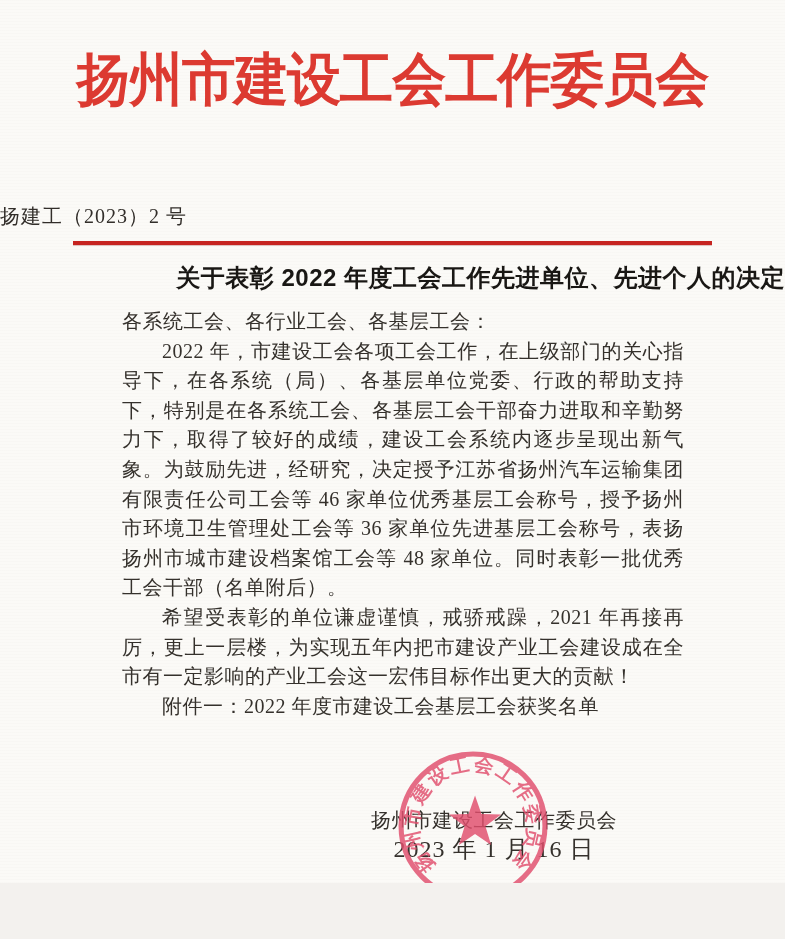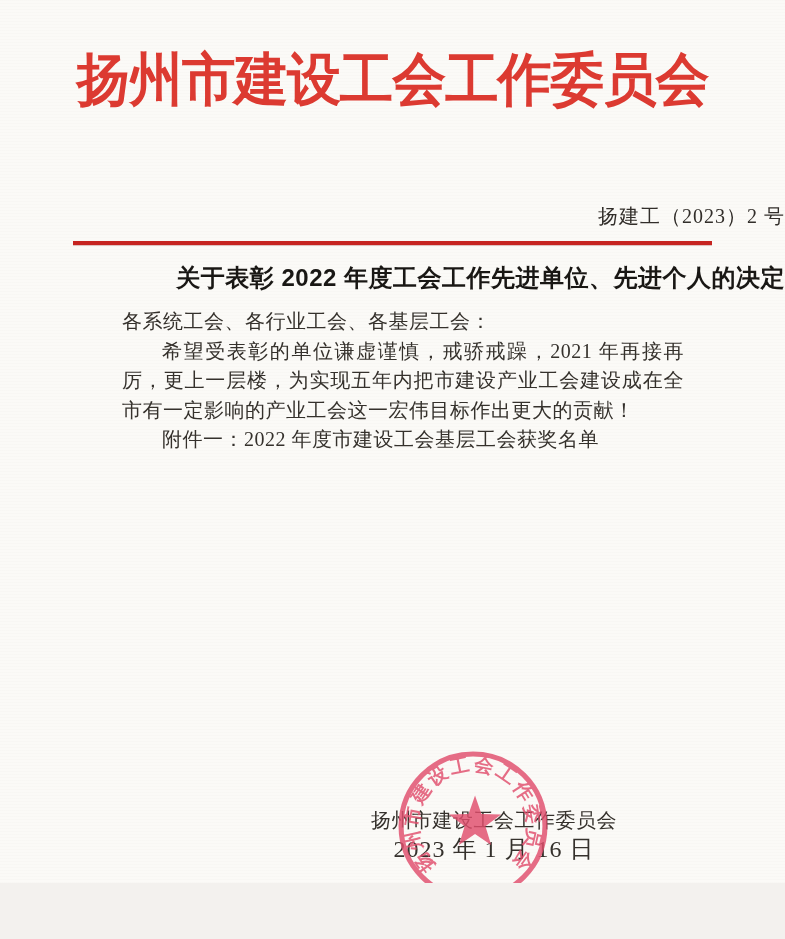--- a/index.html
+++ b/index.html
@@ -33,21 +33,21 @@
     letter-spacing: -1px;
     transform: scaleX(0.94);
     transform-origin: center;
     white-space: nowrap;
   }
   .doc-number {
     position: absolute;
     top: 202px;
     left: 0;
     width: 100%;
-    text-align: right;
+    text-align: left;
     font-size: 20px;
     line-height: 28px;
     color: #322e2a;
     letter-spacing: 1px;
   }
   .red-line {
     position: absolute;
     top: 241px;
     left: 73px;
     width: 639px;
@@ -120,20 +120,21 @@
   <h1 class="org-title">扬州市建设工会工作委员会</h1>
 
   <div class="doc-number">扬建工（2023）2 号</div>
 
   <div class="red-line"></div>
 
   <h2 class="doc-title">关于表彰 2022 年度工会工作先进单位、先进个人的决定</h2>
 
   <div class="body-text">
     <p class="salutation">各系统工会、各行业工会、各基层工会：</p>
+    <p class="indent">2022 年，市建设工会各项工会工作，在上级部门的关心指导下，在各系统（局）、各基层单位党委、行政的帮助支持下，特别是在各系统工会、各基层工会干部奋力进取和辛勤努力下，取得了较好的成绩，建设工会系统内逐步呈现出新气象。为鼓励先进，经研究，决定授予江苏省扬州汽车运输集团有限责任公司工会等 46 家单位优秀基层工会称号，授予扬州市环境卫生管理处工会等 36 家单位先进基层工会称号，表扬扬州市城市建设档案馆工会等 48 家单位。同时表彰一批优秀工会干部（名单附后）。</p>
     <p class="indent">希望受表彰的单位谦虚谨慎，戒骄戒躁，2021 年再接再厉，更上一层楼，为实现五年内把市建设产业工会建设成在全市有一定影响的产业工会这一宏伟目标作出更大的贡献！</p>
     <p class="indent">附件一：2022 年度市建设工会基层工会获奖名单</p>
   </div>
 
   <div class="sign-block">
     <div class="sign-org">扬州市建设工会工作委员会</div>
     <div class="sign-date">2023 年 1 月 16 日</div>
   </div>
 
   <svg class="seal" viewBox="0 0 152 152" xmlns="http://www.w3.org/2000/svg">

